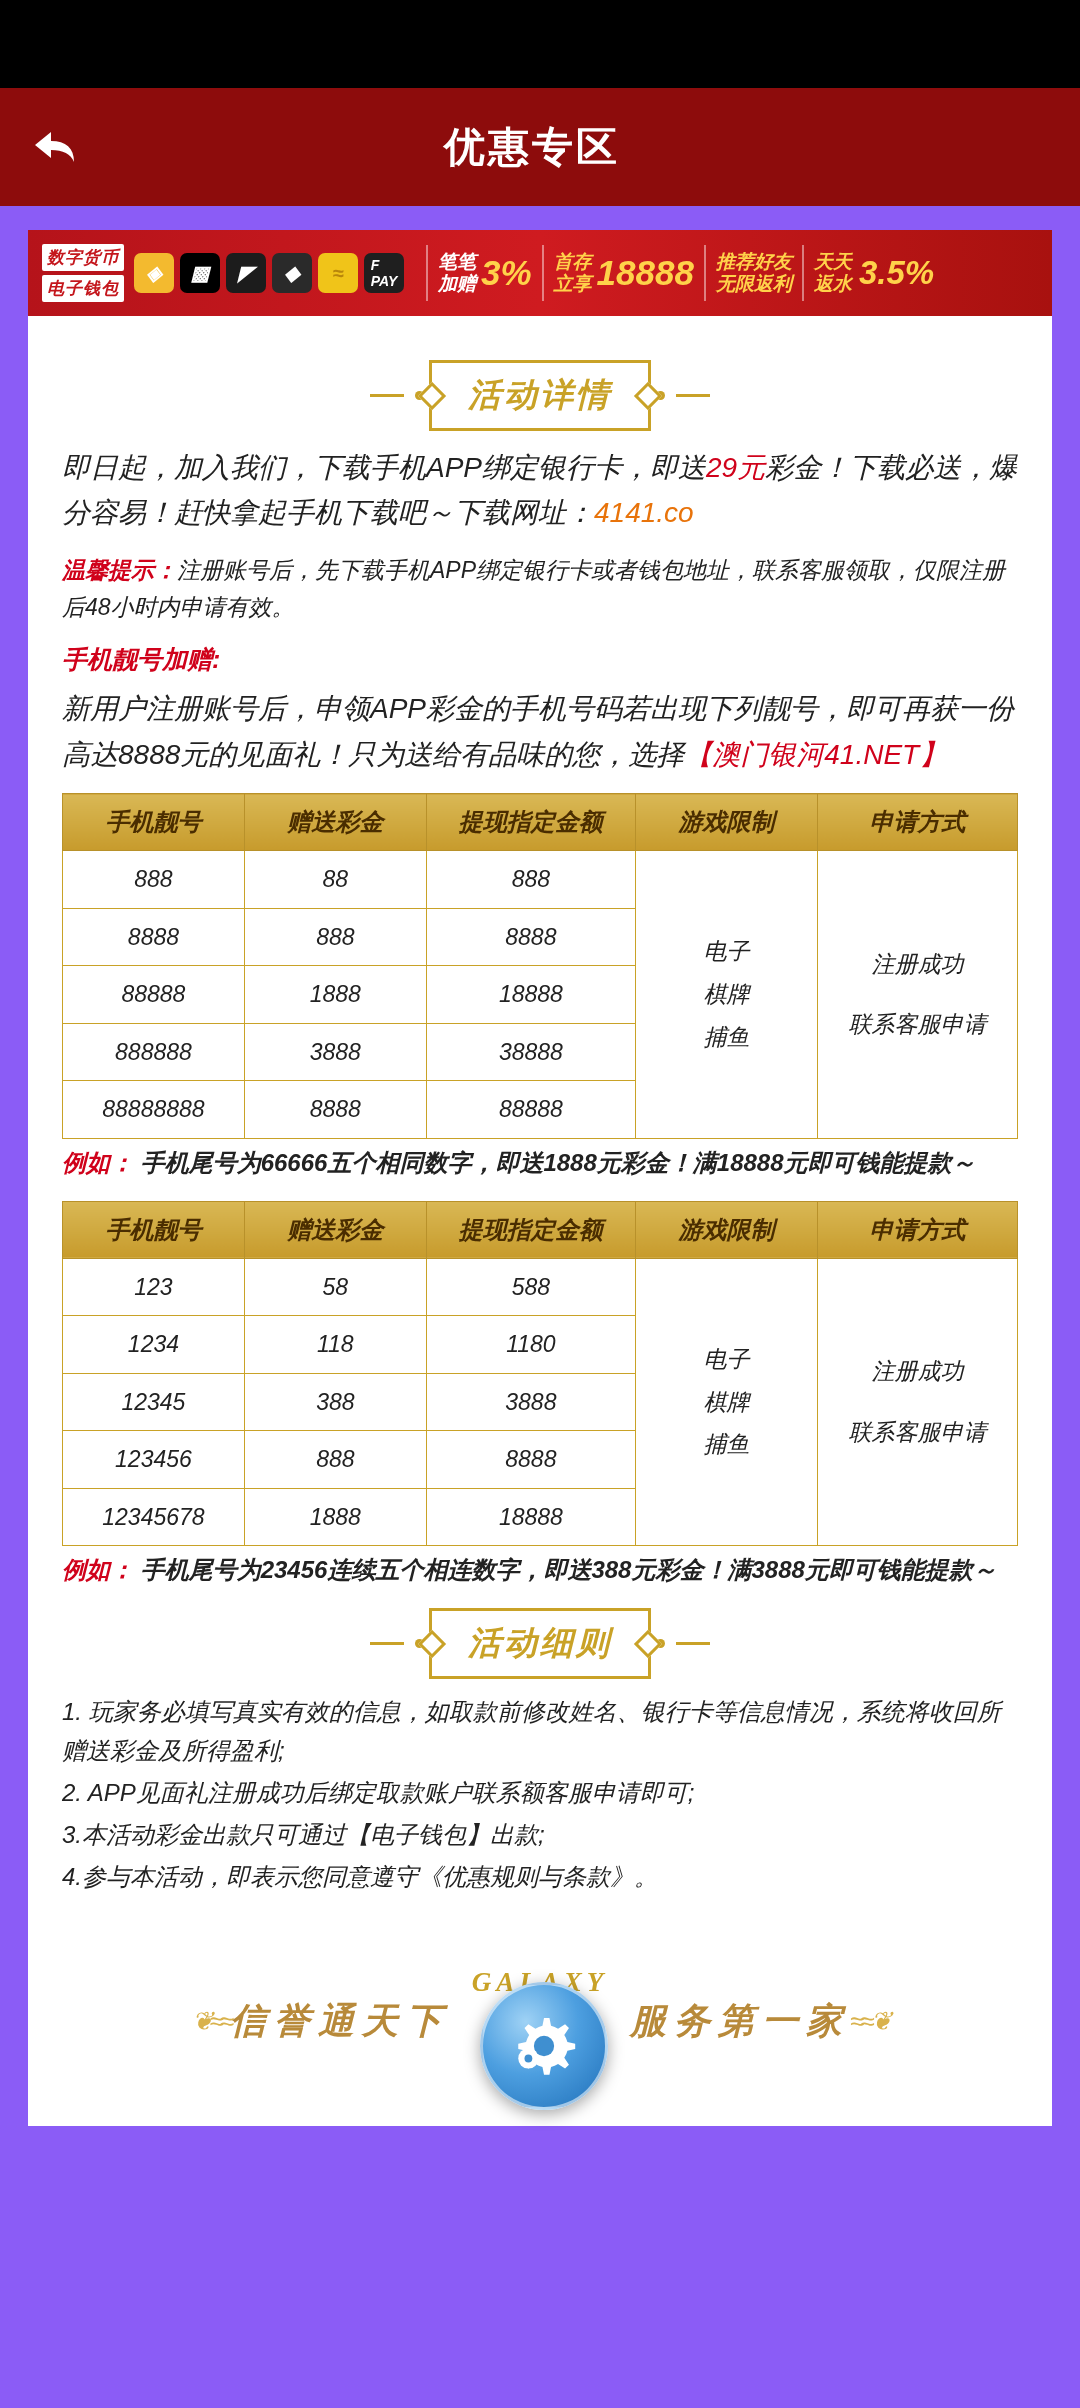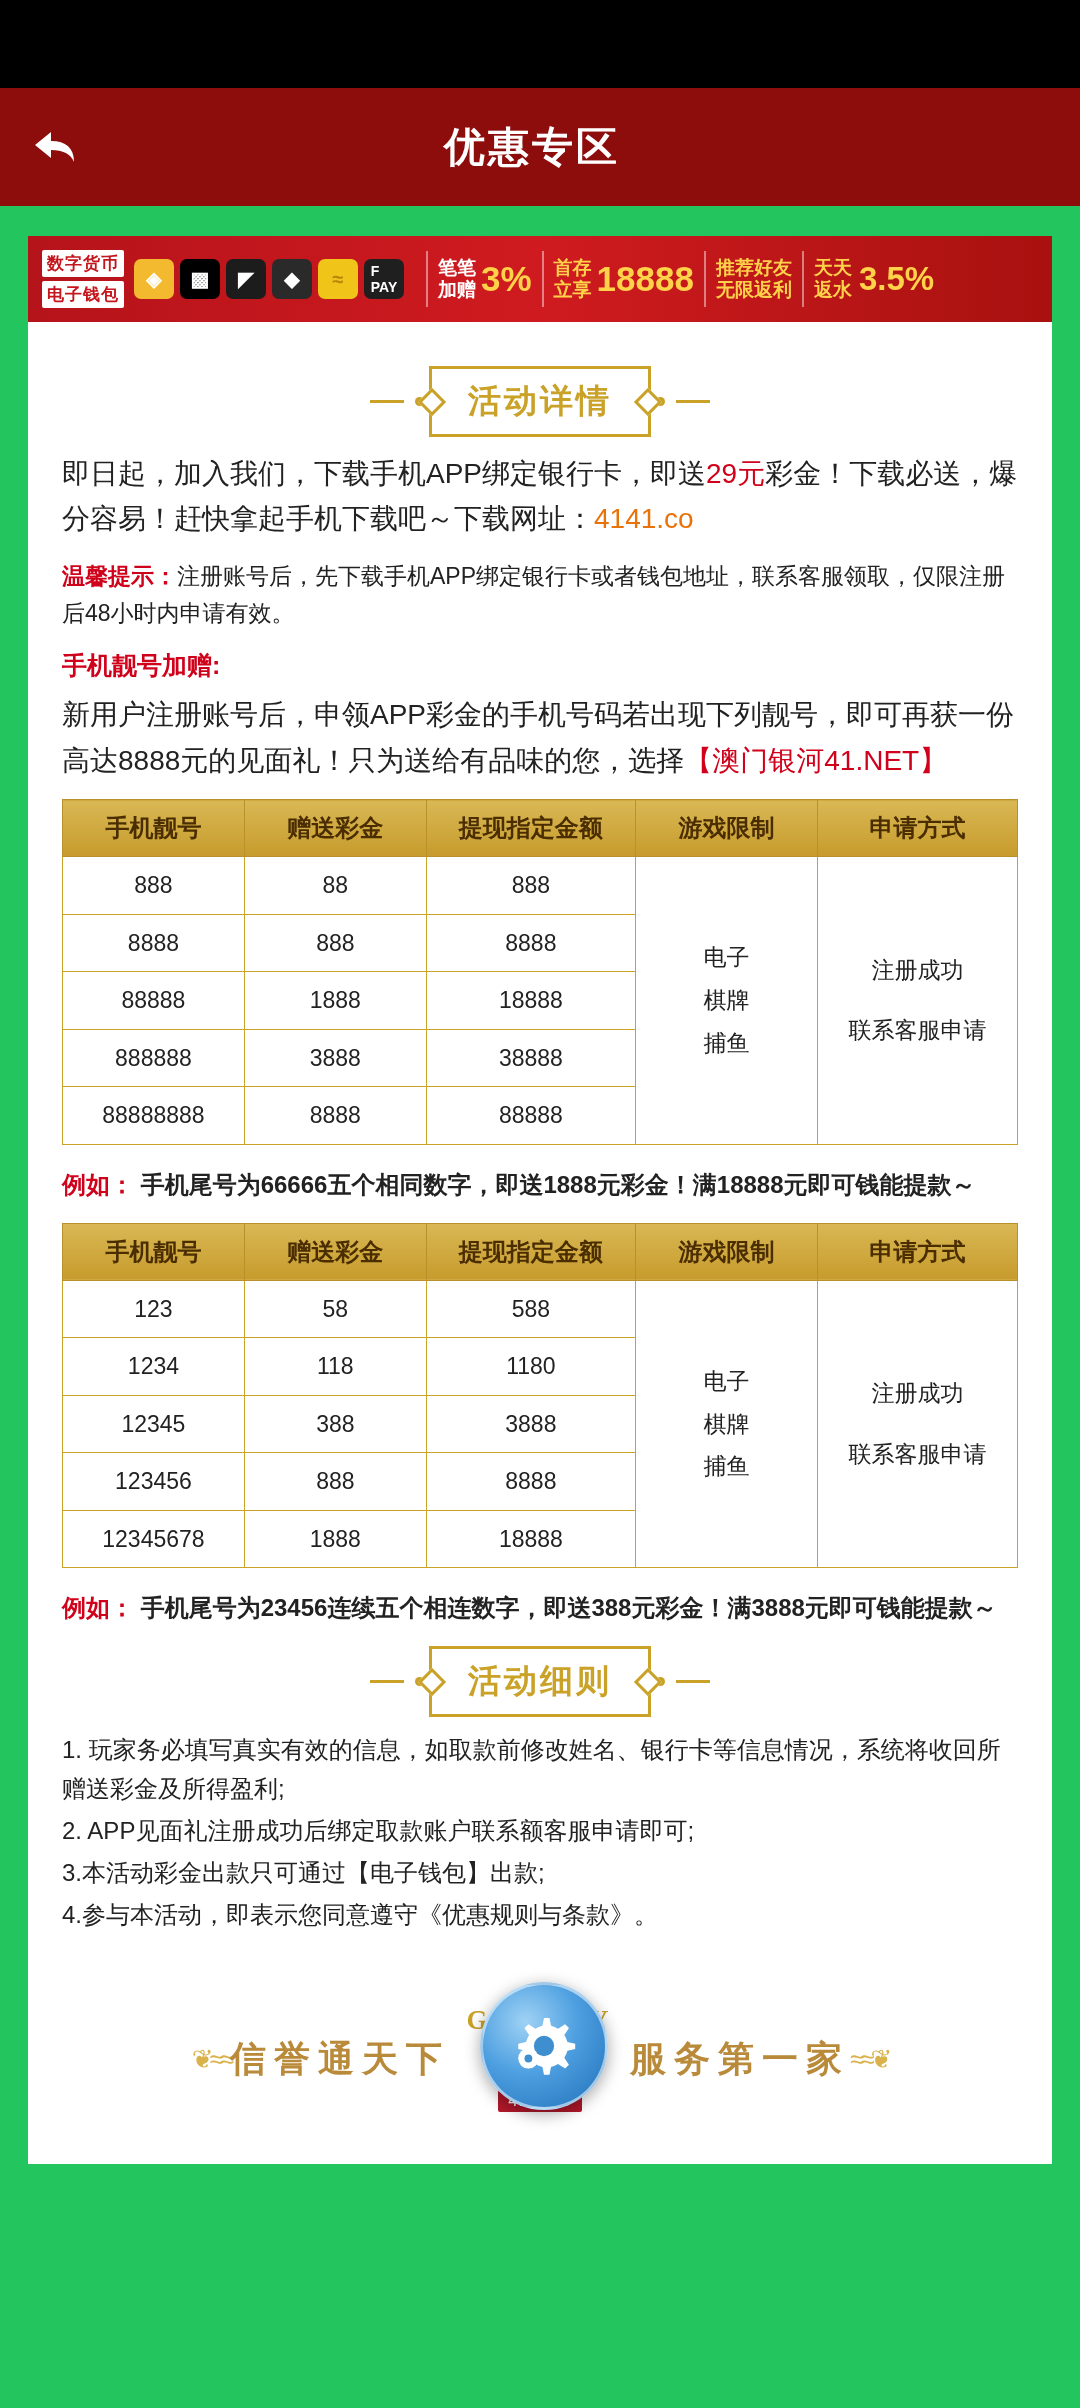--- a/index.html
+++ b/index.html
@@ -49,25 +49,26 @@
     left: 0; right: 16px;
     text-align: center;
     color: #fff;
     font-size: 41px;
     font-weight: bold;
     letter-spacing: 3px;
     pointer-events: none;
   }
   
   .page {
-    background: #22c55e;
-    padding: 30px 28px 0 28px;
+    background: #8b5cf6;
+    padding: 24px 28px 0 28px;
     height: calc(2408px - 88px - 118px);
     box-sizing: border-box;
     overflow: hidden;
+    font-style: italic;
   }
   .content-card {
     background: #ffffff;
     position: relative;
     overflow: hidden;
   }
   
   .promo-banner {
     background: #c4161c;
     background: linear-gradient(90deg,#b5131a 0%, #cf1b20 50%, #a8110f 100%);
@@ -179,21 +180,21 @@
   .subhead {
     font-size: 25px;
     font-weight: bold;
     color: #d0021b;
     padding: 0 34px;
     margin: 18px 0 10px 0;
   }
   .example {
     font-size: 24px;
     padding: 0 34px;
-    margin: 24px 0 22px 0;
+    margin: 8px 0 22px 0;
     color: #222;
     font-weight: bold;
   }
   .example .label { color: #d0021b; }
   
   .tbl-wrap { padding: 0 34px; }
   table.gold {
     width: 100%;
     border-collapse: collapse;
     table-layout: fixed;

